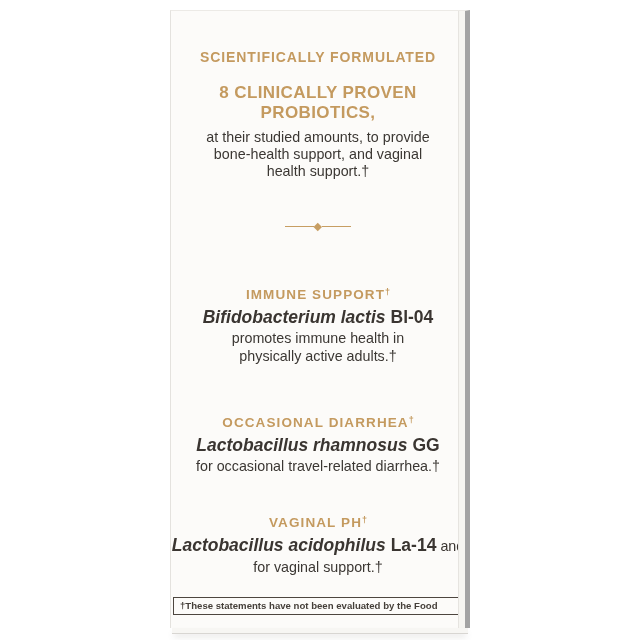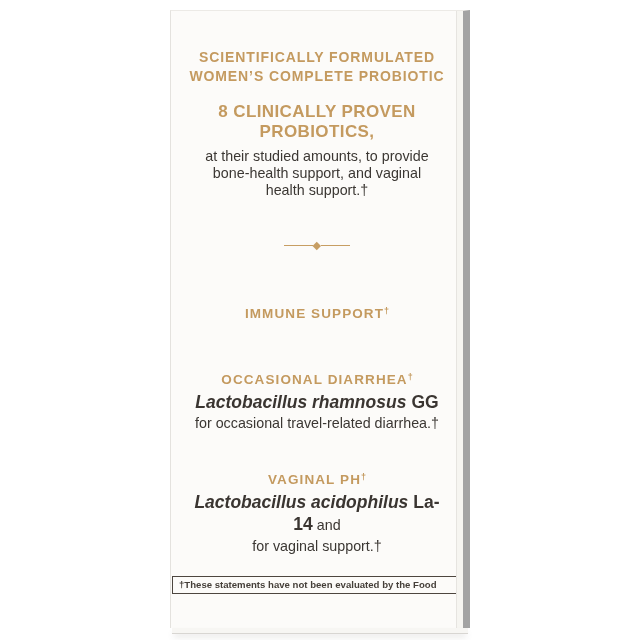--- a/index.html
+++ b/index.html
@@ -3,21 +3,21 @@
 <meta charset="utf-8">
 <style>
   html,body{margin:0;padding:0;background:#ffffff;}
   .canvas{
     position:relative;width:640px;height:640px;background:#ffffff;overflow:hidden;
     font-family:"Liberation Sans","DejaVu Sans",sans-serif;
   }
   .panel{
     position:absolute;left:170px;top:10px;width:300px;height:618px;
     box-sizing:border-box;background:#fcfbf9;
-    border-left:1px solid #e4e2de;border-top:1px solid #eceae6;border-right:7px solid #a3a3a3;
+    border-left:1px solid #e4e2de;border-top:1px solid #eceae6;border-right:5px solid #a3a3a3;
     text-align:center;color:#3d3834;
   }
   .panel-side{
     position:absolute;right:0;top:0;bottom:0;width:6px;
     background:#f6f5f1;border-left:1px solid #e6e4e0;
   }
   .panel-lip{
     position:absolute;left:172px;top:628px;width:296px;height:5px;
     background:#f7f6f3;border-bottom:1px solid #d8d6d2;
     box-shadow:0 4px 6px -2px rgba(110,105,98,.35);
@@ -47,38 +47,42 @@
   }
 </style>
 </head>
 <body>
 
 <div class="canvas">
   <div class="panel">
 
     <div class="eyebrow">
       <div>SCIENTIFICALLY FORMULATED</div>
-      <div>WOMEN’S COMPLETE PROBIOTIC</div>
     </div>
 
     <div class="headline">8 CLINICALLY PROVEN PROBIOTICS,</div>
 
     <div class="intro-body">
       <div>at their studied amounts, to provide</div>
       <div>bone-health support, and vaginal</div>
       <div>health support.†</div>
     </div>
 
     <div class="divider">
       <span class="bar"></span>
       <span class="diamond"></span>
       <span class="bar"></span>
     </div>
 
     <div class="sec-head mt-s1"><span>IMMUNE SUPPORT</span><span class="dg">†</span></div>
+    <div class="species"><em>Bifidobacterium lactis</em><span class="strain">Bl-04</span></div>
+    <div class="sec-body">
+      <div>promotes immune health in</div>
+      <div>physically active adults.†</div>
+    </div>
 
     <div class="sec-head mt-s2"><span>OCCASIONAL DIARRHEA</span><span class="dg">†</span></div>
     <div class="species"><em>Lactobacillus rhamnosus</em><span class="strain">GG</span></div>
     <div class="sec-body">
       <div>for occasional travel-related diarrhea.†</div>
     </div>
 
     <div class="sec-head mt-s3"><span>VAGINAL PH</span><span class="dg">†</span></div>
     <div class="species"><em>Lactobacillus acidophilus</em><span class="strain">La-14</span><span class="suffix">and</span></div>
     <div class="sec-body">

